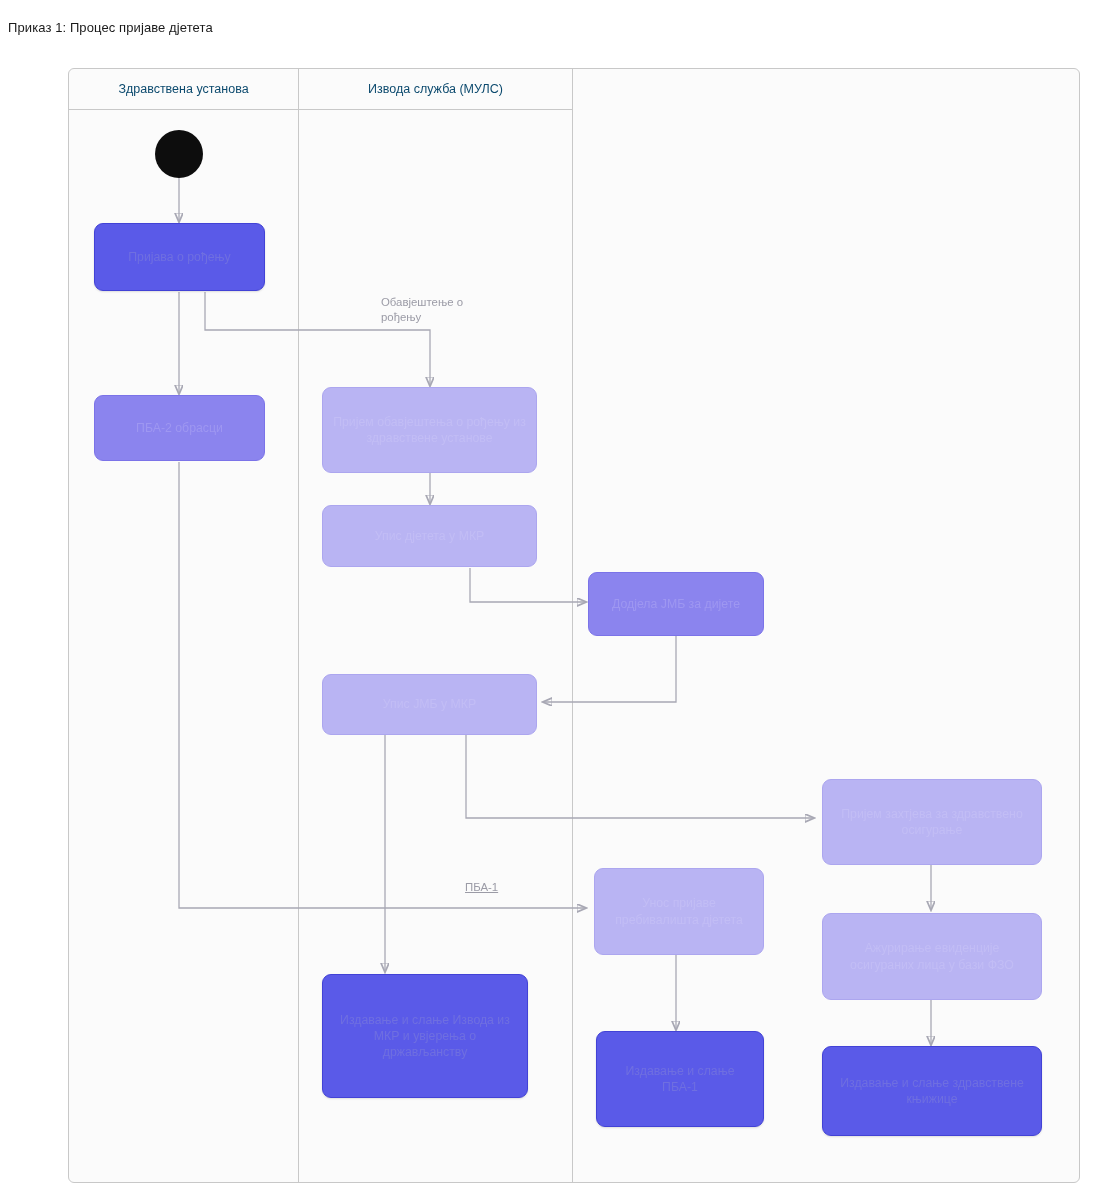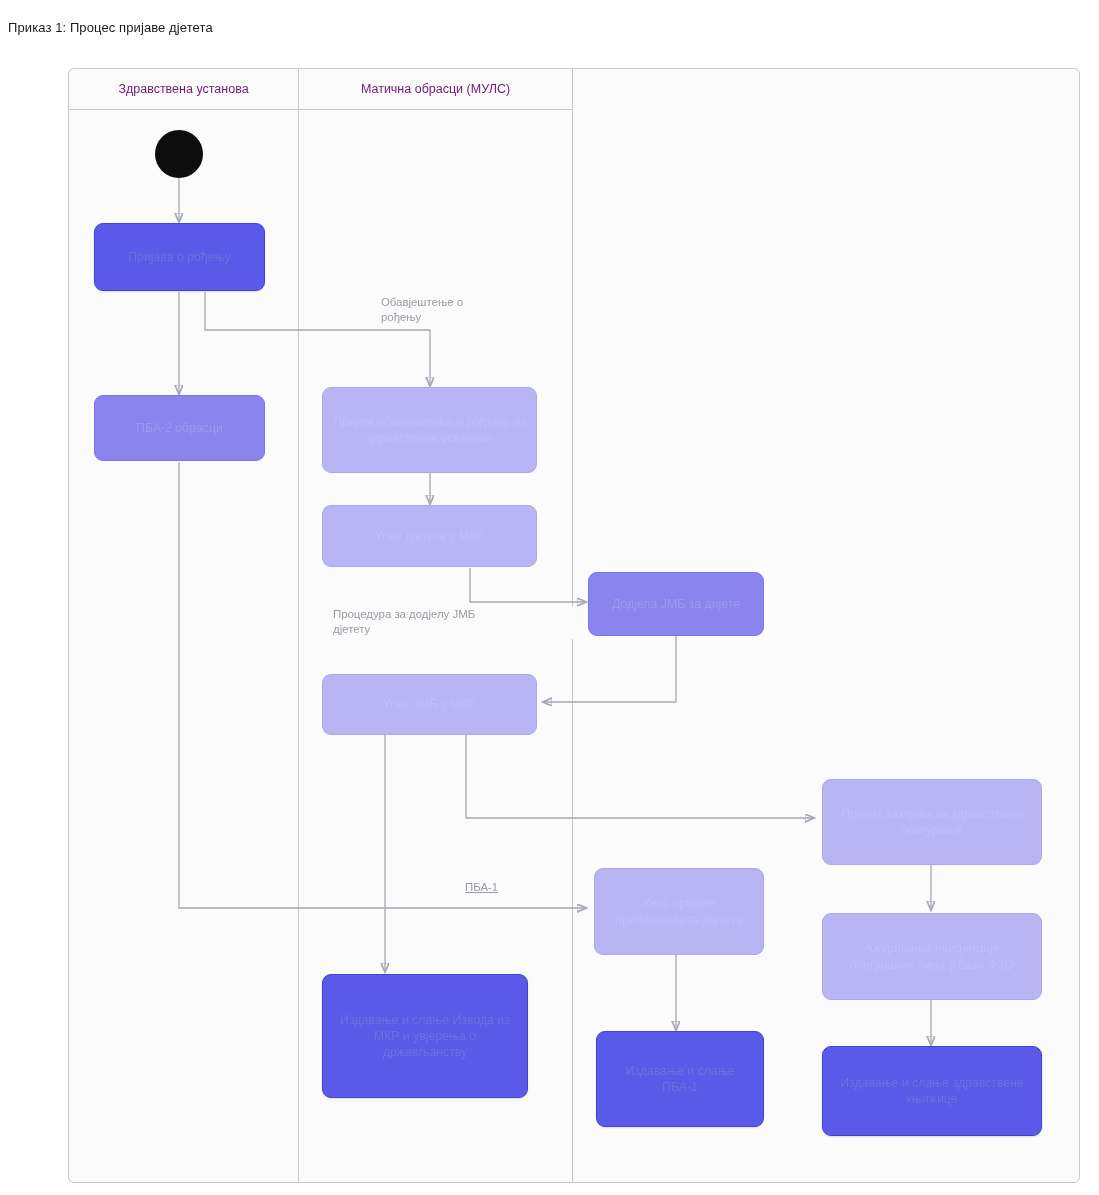--- a/index.html
+++ b/index.html
@@ -52,21 +52,21 @@
     right: 0;
     height: 41px;
     border-bottom: 1px solid #c8c8c8;
     display: flex;
     align-items: center;
     justify-content: center;
     box-sizing: border-box;
   }
   .lane-header-label {
     font-size: 12.5px;
-    color: #701a75;
+    color: #0c4a6e;
     white-space: nowrap;
   }
   
   .node {
     position: absolute;
     box-sizing: border-box;
     border-radius: 9px;
     display: flex;
     align-items: center;
     justify-content: center;
@@ -137,21 +137,21 @@
   <div id="figure-title">Приказ 1: Процес пријаве дјетета</div>
 
   <div class="lane-frame">
     <div class="lane-col" style="left:0px; width:230px;">
       <div class="lane-header">
         <span class="lane-header-label">Здравствена установа</span>
       </div>
     </div>
     <div class="lane-col" style="left:230px; width:274px;">
       <div class="lane-header">
-        <span class="lane-header-label">Матична обрасци (МУЛС)</span>
+        <span class="lane-header-label">Извода служба (МУЛС)</span>
       </div>
     </div>
   </div>
 
   <svg class="wires" viewBox="0 0 1099 1195">
     <defs>
       <marker id="ah" markerWidth="9" markerHeight="9" refX="7.2" refY="3.2" orient="auto" markerUnits="strokeWidth">
         <path d="M0,0 L7.5,3.2 L0,6.4 z" fill="#8f8f9c" stroke="none"></path>
       </marker>
     </defs>
@@ -227,20 +227,18 @@
     <span class="node-label">Издавање и слање ПБА-1</span>
   </div>
 
   <div class="node node-strong" style="left:822px; top:1046px; width:220px; height:90px;">
     <span class="node-label">Издавање и слање здравствене књижице</span>
   </div>
 
   <div class="edge-label" style="left:378px; top:294px; width:160px;">Обавјештење о
 рођењу</div>
 
-  <div class="edge-label" style="left:330px; top:606px; width:280px;">Процедура за додјелу ЈМБ
-дјетету</div>
 
 
 
   <div class="edge-label" style="left:462px; top:879px; width:92px;text-decoration:underline;">ПБА-1</div>
 
 </div>
 
 </body></html>

